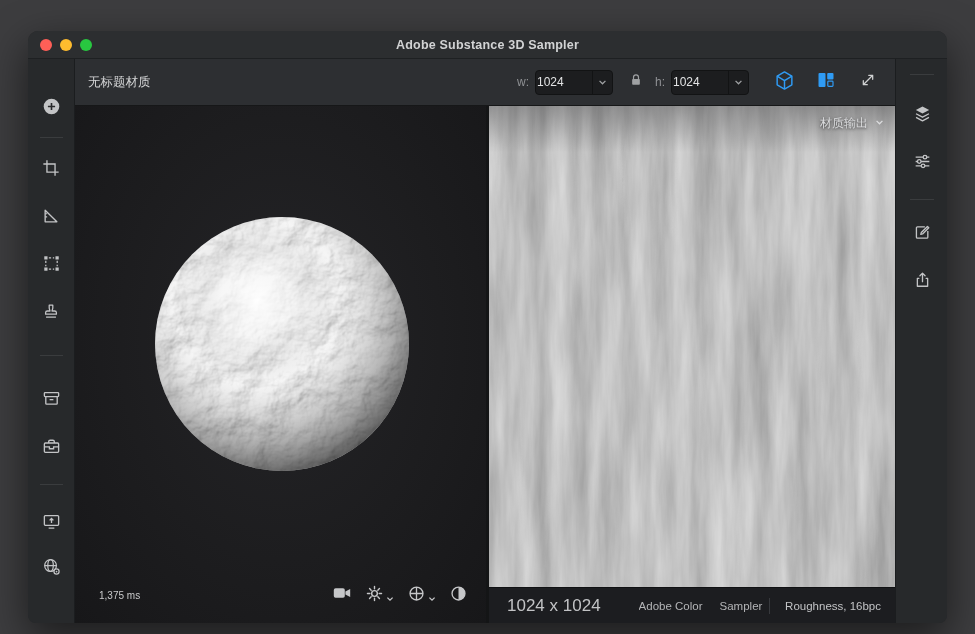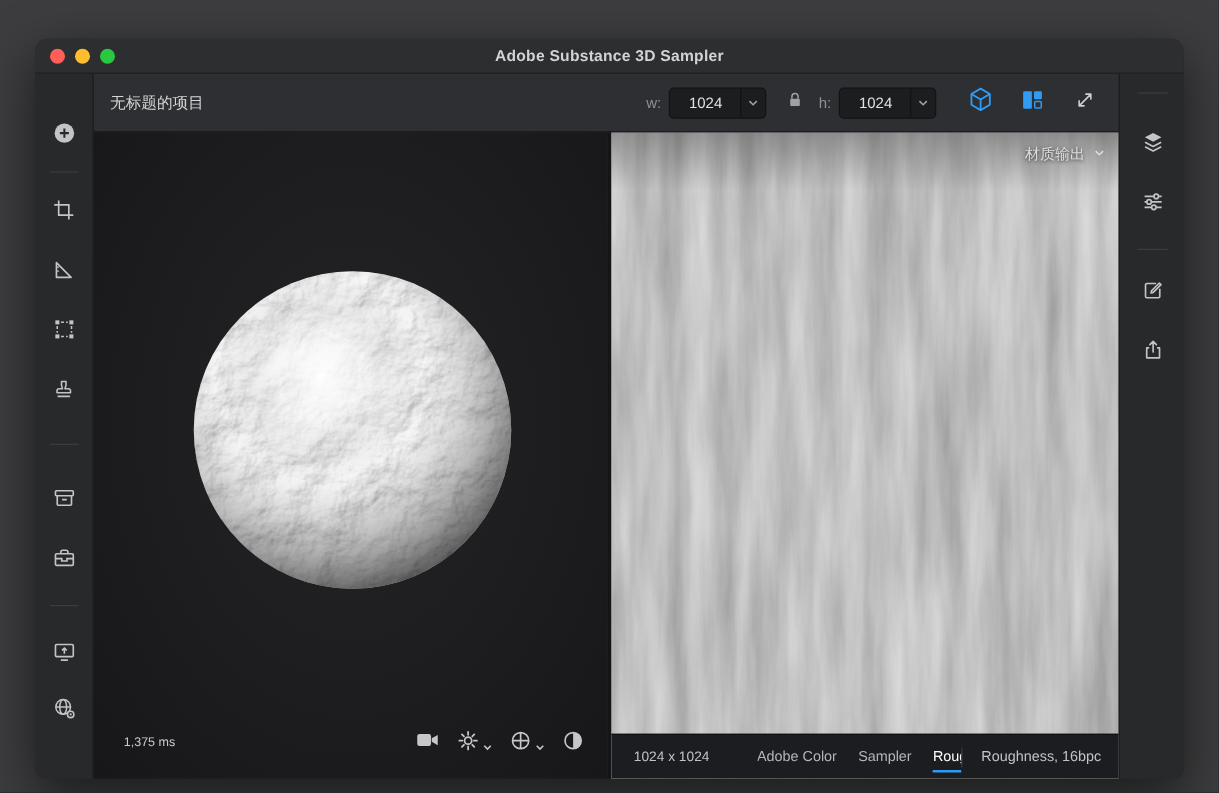--- a/index.html
+++ b/index.html
@@ -41,21 +41,21 @@
 
   
   .center-col { flex:1; display:flex; flex-direction:column; min-width:0; }
   .toolbar { height:47px; background:#2d2f32; display:flex; align-items:center;
     padding:0 14px 0 13px; flex:0 0 auto; border-bottom:1px solid #161718; }
   .material-name { font-size:12.5px; color:#d4d5d6; }
   .tb-right { margin-left:auto; display:flex; align-items:center; }
   .dim-label { font-size:12px; color:#8f9194; margin-right:6px; }
   .dropdown { width:78px; height:25px; background:#1c1d1f; border:1px solid #121314;
     border-radius:4px; display:flex; align-items:center; cursor:pointer; }
-  .dropdown .dd-value { flex:1; font-size:12px; color:#e2e3e4; padding-left:1px;text-align:center; }
+  .dropdown .dd-value { flex:1; font-size:12px; color:#e2e3e4; padding-left:1px; }
   .dropdown .dd-caret { width:20px; height:100%; display:flex; align-items:center; justify-content:center;
     border-left:1px solid #121314; color:#9fa1a3; }
   .tb-gap-s { width:10px; } .tb-gap-xs { width:6px; } .tb-gap-l { width:22px; } .tb-gap-m { width:16px; }
   .tb-icon-btn { width:26px; height:26px; display:flex; align-items:center; justify-content:center;
     cursor:pointer; border-radius:4px; }
   .lock { color:#9fa1a3; }
 
   
   .views { flex:1; display:flex; min-height:0; }
   .view3d { position:relative; width:411px; flex:0 0 auto; overflow:hidden;
@@ -71,21 +71,21 @@
     align-items:center; color:#c6c7c9; }
   .render-time { font-size:10px; color:#c9cacb; }
   .v3d-icons { margin-left:auto; display:flex; align-items:flex-end; gap:13px; }
   .v3d-icon { display:flex; align-items:flex-end; gap:2px; color:#c6c7c9; cursor:pointer; }
 
   .output-select { position:absolute; top:9px; right:10px; display:flex; align-items:center; gap:6px;
     color:#dcdddf; font-size:12px; cursor:pointer; text-shadow:0 1px 3px rgba(0,0,0,.7); }
 
   .channel-bar { position:absolute; left:0; right:0; bottom:0; height:36px; background:#1c1d20;
     border-top:1px solid #101113; display:flex; align-items:center; padding:0 14px 0 18px; }
-  .resolution { font-size:11px; color:#c2c3c5; margin-right:38px; white-space:nowrap; }
+  .resolution { font-size:17px; color:#c2c3c5; margin-right:38px; white-space:nowrap; }
   .tabs { display:flex; gap:17px; height:100%; align-items:stretch; overflow:hidden; }
   .tab { position:relative; display:flex; align-items:center; font-size:11.5px; color:#b4b5b7;
     cursor:pointer; white-space:nowrap; }
   .tab.active { color:#ffffff; }
   .tab.active::after { content:""; position:absolute; left:0; right:0; bottom:5px; height:2px;
     background:#2f9bf4; border-radius:1px; }
   .fmt-wrap { margin-left:auto; display:flex; align-items:center; }
   .fmt-div { width:1px; height:16px; background:#37393d; margin-right:15px; }
   .format-label { font-size:11.5px; color:#c2c3c5; white-space:nowrap; }
 
@@ -192,21 +192,21 @@
                 <circle cx="15.3" cy="15.3" r="2.7" fill="#27292b"></circle>
                 <circle cx="15.3" cy="15.3" r=".9" fill="currentColor" stroke="none"></circle>
               </svg>
             </span>
         </div>
       </div>
 
       <div class="center-col">
 
         <div class="toolbar">
-          <span class="material-name">无标题的项目</span>
+          <span class="material-name">无标题材质</span>
           <div class="tb-right">
             <span class="dim-label">w:</span>
             <div class="dropdown">
               <span class="dd-value">1024</span>
               <span class="dd-caret">
                   <svg width="11" height="11" viewBox="0 0 12 12" fill="none" stroke="currentColor" stroke-width="1.4">
                     <path d="M2.8 4.2 6 7.4l3.2-3.2"></path>
                   </svg>
                 </span>
             </div>

